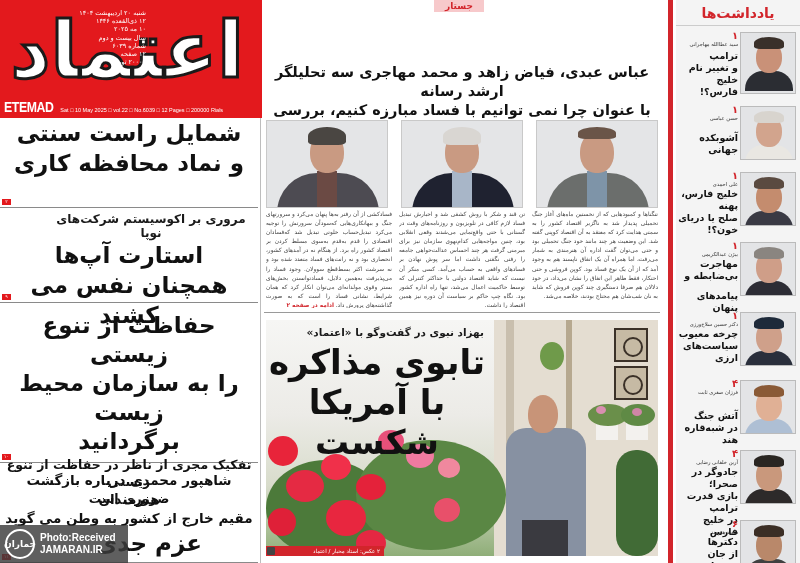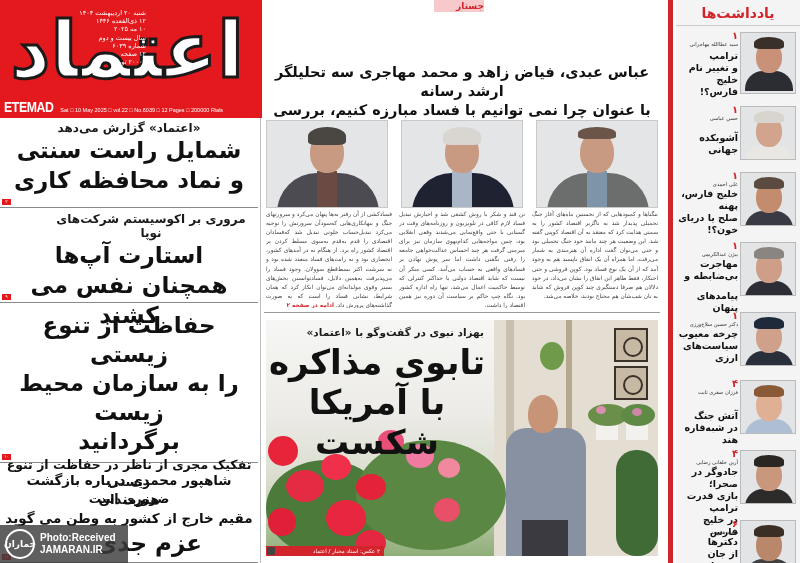--- a/index.html
+++ b/index.html
@@ -25,21 +25,21 @@
   .sub { font-size: 12.5px; font-weight: bold; line-height: 17px; }
   .page-tag { position: absolute; left: 2px; bottom: 2px; width: 9px; height: 6px; background: #e3191d; color: #fff; font-size: 4.5px; text-align: center; line-height: 6px; direction: ltr; }
   .vrule { position: absolute; left: 260px; top: 118px; width: 1px; height: 445px; background: #bdbdbd; }
 
   .photo-credit { position: absolute; left: 0; top: 525px; width: 128px; height: 38px; background: rgba(60,60,60,0.82); display: flex; align-items: center; direction: ltr; }
   .pc-logo { width: 30px; height: 30px; border-radius: 50%; border: 2px solid #fff; margin-left: 5px; display: flex; align-items: center; justify-content: center; color: #fff; font-size: 9px; font-weight: bold; }
   .pc-text { color: #fff; font-family: "Liberation Sans", sans-serif; font-size: 10px; font-weight: bold; margin-left: 5px; line-height: 12px; }
 
   
   .center { position: absolute; left: 264px; top: 0; width: 396px; height: 563px; }
-  .tag-box { position: absolute; left: 170px; top: 0; width: 50px; height: 12px; background: #f7c9cb; color: #d2252b; font-size: 9px; line-height: 12px; font-weight: bold; direction: rtl; }
+  .tag-box { position: absolute; left: 170px; top: 0; width: 50px; height: 12px; background: #f7c9cb; color: #d2252b; font-size: 9px; text-align: center; line-height: 12px; font-weight: bold; direction: rtl; }
   .main-head { position: absolute; left: 0; top: 10px; width: 396px; text-align: center; font-size: 38px; font-weight: bold; line-height: 46px; direction: rtl; letter-spacing: -1px; }
   .main-deck { position: absolute; left: 0; top: 63px; width: 396px; text-align: center; font-size: 14.5px; font-weight: bold; line-height: 19px; direction: rtl; }
   .portraits { position: absolute; left: 2px; top: 120px; width: 392px; height: 88px; display: flex; justify-content: space-between; }
   .portrait { width: 122px; height: 88px; background: #e4e5e7; border: 1px solid #c9c9c9; position: relative; overflow: hidden; }
   .portrait .head { position: absolute; left: 43px; top: 10px; width: 34px; height: 42px; border-radius: 50% 50% 45% 45%; background: #c99a82; }
   .portrait .hair { position: absolute; left: 41px; top: 6px; width: 38px; height: 18px; border-radius: 50% 50% 20% 20%; }
   .portrait .suit { position: absolute; left: 10px; top: 52px; width: 102px; height: 40px; border-radius: 40px 40px 0 0; }
   .portrait .shirt { position: absolute; left: 50px; top: 50px; width: 20px; height: 38px; }
   .cols3 { position: absolute; left: 2px; top: 210px; width: 392px; height: 98px; display: flex; justify-content: space-between; direction: rtl; }
   .textcol { width: 126px; font-size: 5.8px; line-height: 9.1px; color: #444; text-align: justify; overflow: hidden; direction: rtl; }
@@ -98,21 +98,20 @@
   </div>
   <div class="eng-bar">
     <span class="eng-name">ETEMAD</span>
     <span class="eng-meta">Sat □ 10 May 2025 □ vol.22 □ No.6039 □ 12 Pages □ 200000 Rials</span>
   </div>
 </div>
 
 <div class="vrule"></div>
 <div class="left-col">
   <div class="story" style="height:90px;">
-    <div class="kicker">«اعتماد» گزارش می‌دهد</div>
     <div class="headline-xl">شمایل راست سنتی</div>
     <div class="headline-xl">و نماد محافظه کاری</div>
     <span class="page-tag">۲</span>
   </div>
   <div class="story" style="height:95px;">
     <div class="kicker" style="padding-top:4px;padding-left:44px;">مروری بر اکوسیستم شرکت‌های نوپا</div>
     <div class="headline-xl">استارت آپ‌ها</div>
     <div class="headline-xl">همچنان نفس می کشند</div>
     <span class="page-tag">۹</span>
   </div>

